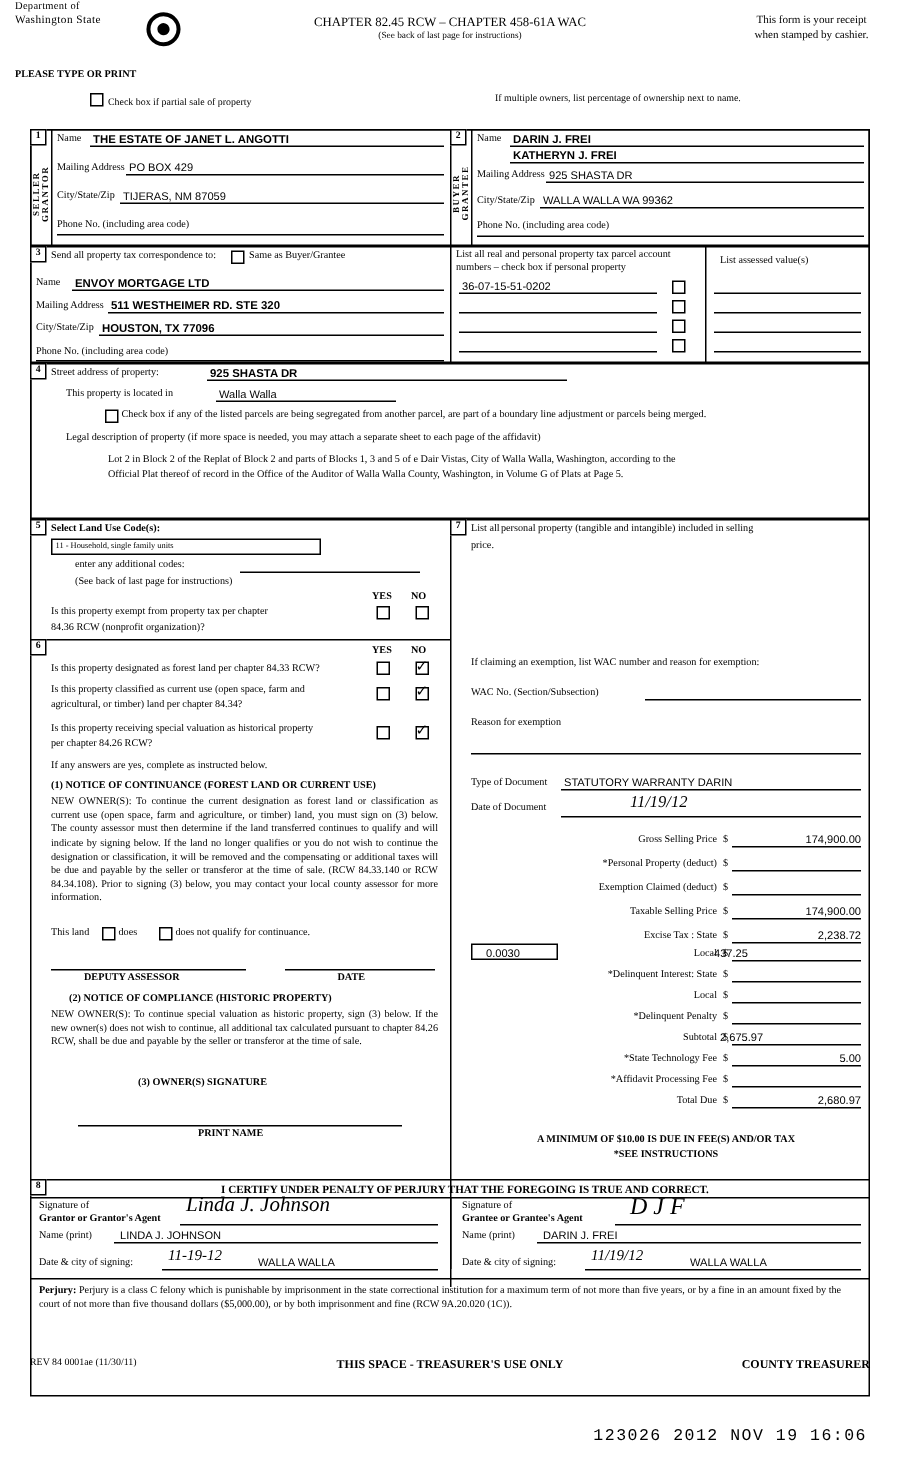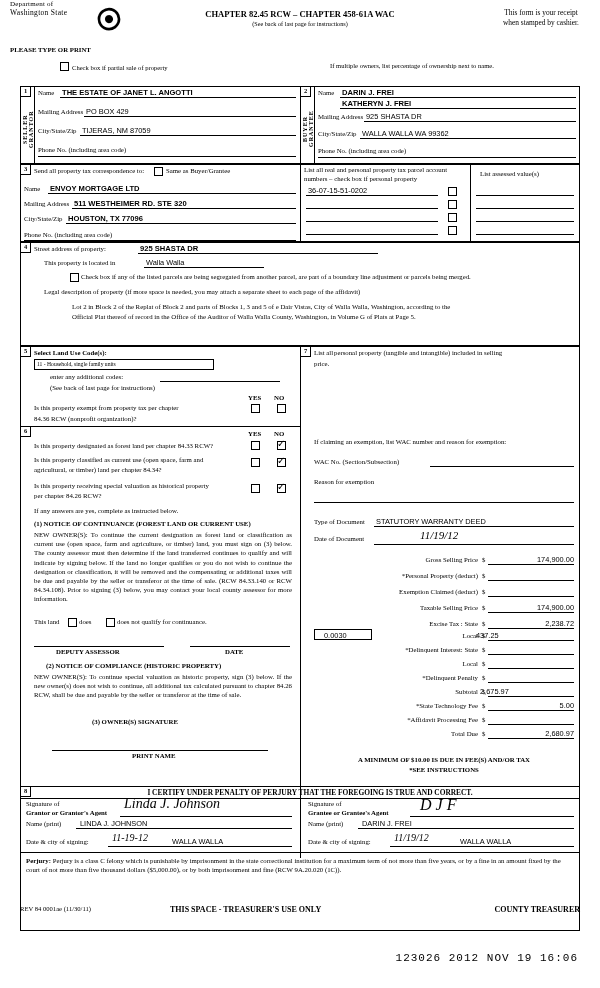--- a/index.html
+++ b/index.html
@@ -15,21 +15,21 @@
 
   
   .logo{position:absolute;left:10px;top:0;width:150px;}
   .logo .dept{font-size:7px;letter-spacing:.2px;}
   .logo .rev{font-size:19px;font-weight:bold;line-height:19px;font-family:"Liberation Serif",serif;}
   .logo .state{font-size:7.5px;letter-spacing:.3px;}
   .logo .swirl{position:absolute;left:86px;top:8px;font-size:26px;line-height:26px;font-weight:bold;}
 
   .title{position:absolute;left:150px;top:8px;width:300px;text-align:center;}
   .title .t1{font-size:11.5px;font-weight:bold;letter-spacing:.2px;}
-  .title .t2{font-size:8.5px;font-weight:bold;margin-top:1px;}
+  .title .t2{font-size:8.5px;font-weight:normal;margin-top:1px;}
   .title .t3{font-size:7.2px;font-weight:bold;margin-top:2px;}
   .title .t4{font-size:6.2px;margin-top:1px;}
 
   .receipt{position:absolute;right:0;top:8px;width:118px;text-align:center;font-size:7.4px;line-height:10px;}
   .typeprint{position:absolute;left:10px;top:46px;font-size:6.8px;font-weight:bold;}
 
   .chkline{position:absolute;left:60px;top:62px;font-size:6.6px;}
   .chkline2{position:absolute;left:330px;top:62px;font-size:6.6px;}
   .box{display:inline-block;width:7px;height:7px;border:1px solid #000;vertical-align:-1px;margin-right:3px;}
 
@@ -260,21 +260,21 @@
     <div class="lbl" style="left:294px;top:334px;">price.</div>
 
     <div class="rule" style="left:0;top:400px;width:0;"></div>
     <div class="lbl" style="left:294px;top:412px;">If claiming an exemption, list WAC number and reason for exemption:</div>
     <div class="lbl" style="left:294px;top:432px;">WAC No. (Section/Subsection)</div>
     <div class="rule" style="left:410px;top:440px;width:144px;"></div>
     <div class="lbl" style="left:294px;top:452px;">Reason for exemption</div>
     <div class="rule" style="left:294px;top:476px;width:260px;"></div>
 
     <div class="lbl" style="left:294px;top:492px;">Type of Document</div>
-    <div class="val" style="left:356px;top:491px;">STATUTORY WARRANTY DEED</div>
+    <div class="val" style="left:356px;top:491px;">STATUTORY WARRANTY DARIN</div>
     <div class="rule" style="left:354px;top:500px;width:200px;"></div>
 
     <div class="lbl" style="left:294px;top:509px;">Date of Document</div>
     <div class="hand" style="position:absolute;left:400px;top:503px;">11/19/12</div>
     <div class="rule" style="left:354px;top:518px;width:200px;"></div>
 
     <div>
 
       <div class="lbl" style="left:340px;top:530px;width:118px;text-align:right;">Gross Selling Price</div>
       <div class="lbl" style="left:462px;top:530px;">$</div>
@@ -377,19 +377,19 @@
     <div class="hand" style="position:absolute;left:374px;top:806px;font-size:10px;">11/19/12</div>
     <div class="val" style="left:440px;top:811px;">WALLA WALLA</div>
     <div class="rule" style="left:370px;top:820px;width:184px;"></div>
 
     <div class="rule" style="left:0;top:826px;width:560px;"></div>
     <div class="lbl" style="left:6px;top:830px;width:548px;line-height:9.4px;"><span class="b">Perjury:</span> <span>Perjury is a class C felony which is punishable by imprisonment in the state correctional institution for a maximum term of not more than five years, or by a fine in an amount fixed by the court of not more than five thousand dollars ($5,000.00), or by both imprisonment and fine (RCW 9A.20.020 (1C)).</span></div>
   </div>
 
   <div class="footer">
     <div class="lbl" style="position:absolute;left:0;top:0;font-size:6.6px;">REV 84 0001ae (11/30/11)</div>
-    <div class="lbl b" style="position:absolute;left:150px;top:0;width:260px;text-align:left;font-size:8px;">THIS SPACE - TREASURER'S USE ONLY</div>
+    <div class="lbl b" style="position:absolute;left:150px;top:0;width:260px;text-align:center;font-size:8px;">THIS SPACE - TREASURER'S USE ONLY</div>
     <div class="lbl b" style="position:absolute;right:0;top:0;font-size:8px;">COUNTY TREASURER</div>
   </div>
 
   <div class="stamp">123026 2012 NOV 19 16:06</div>
 
 </div>
 
 </body></html>

